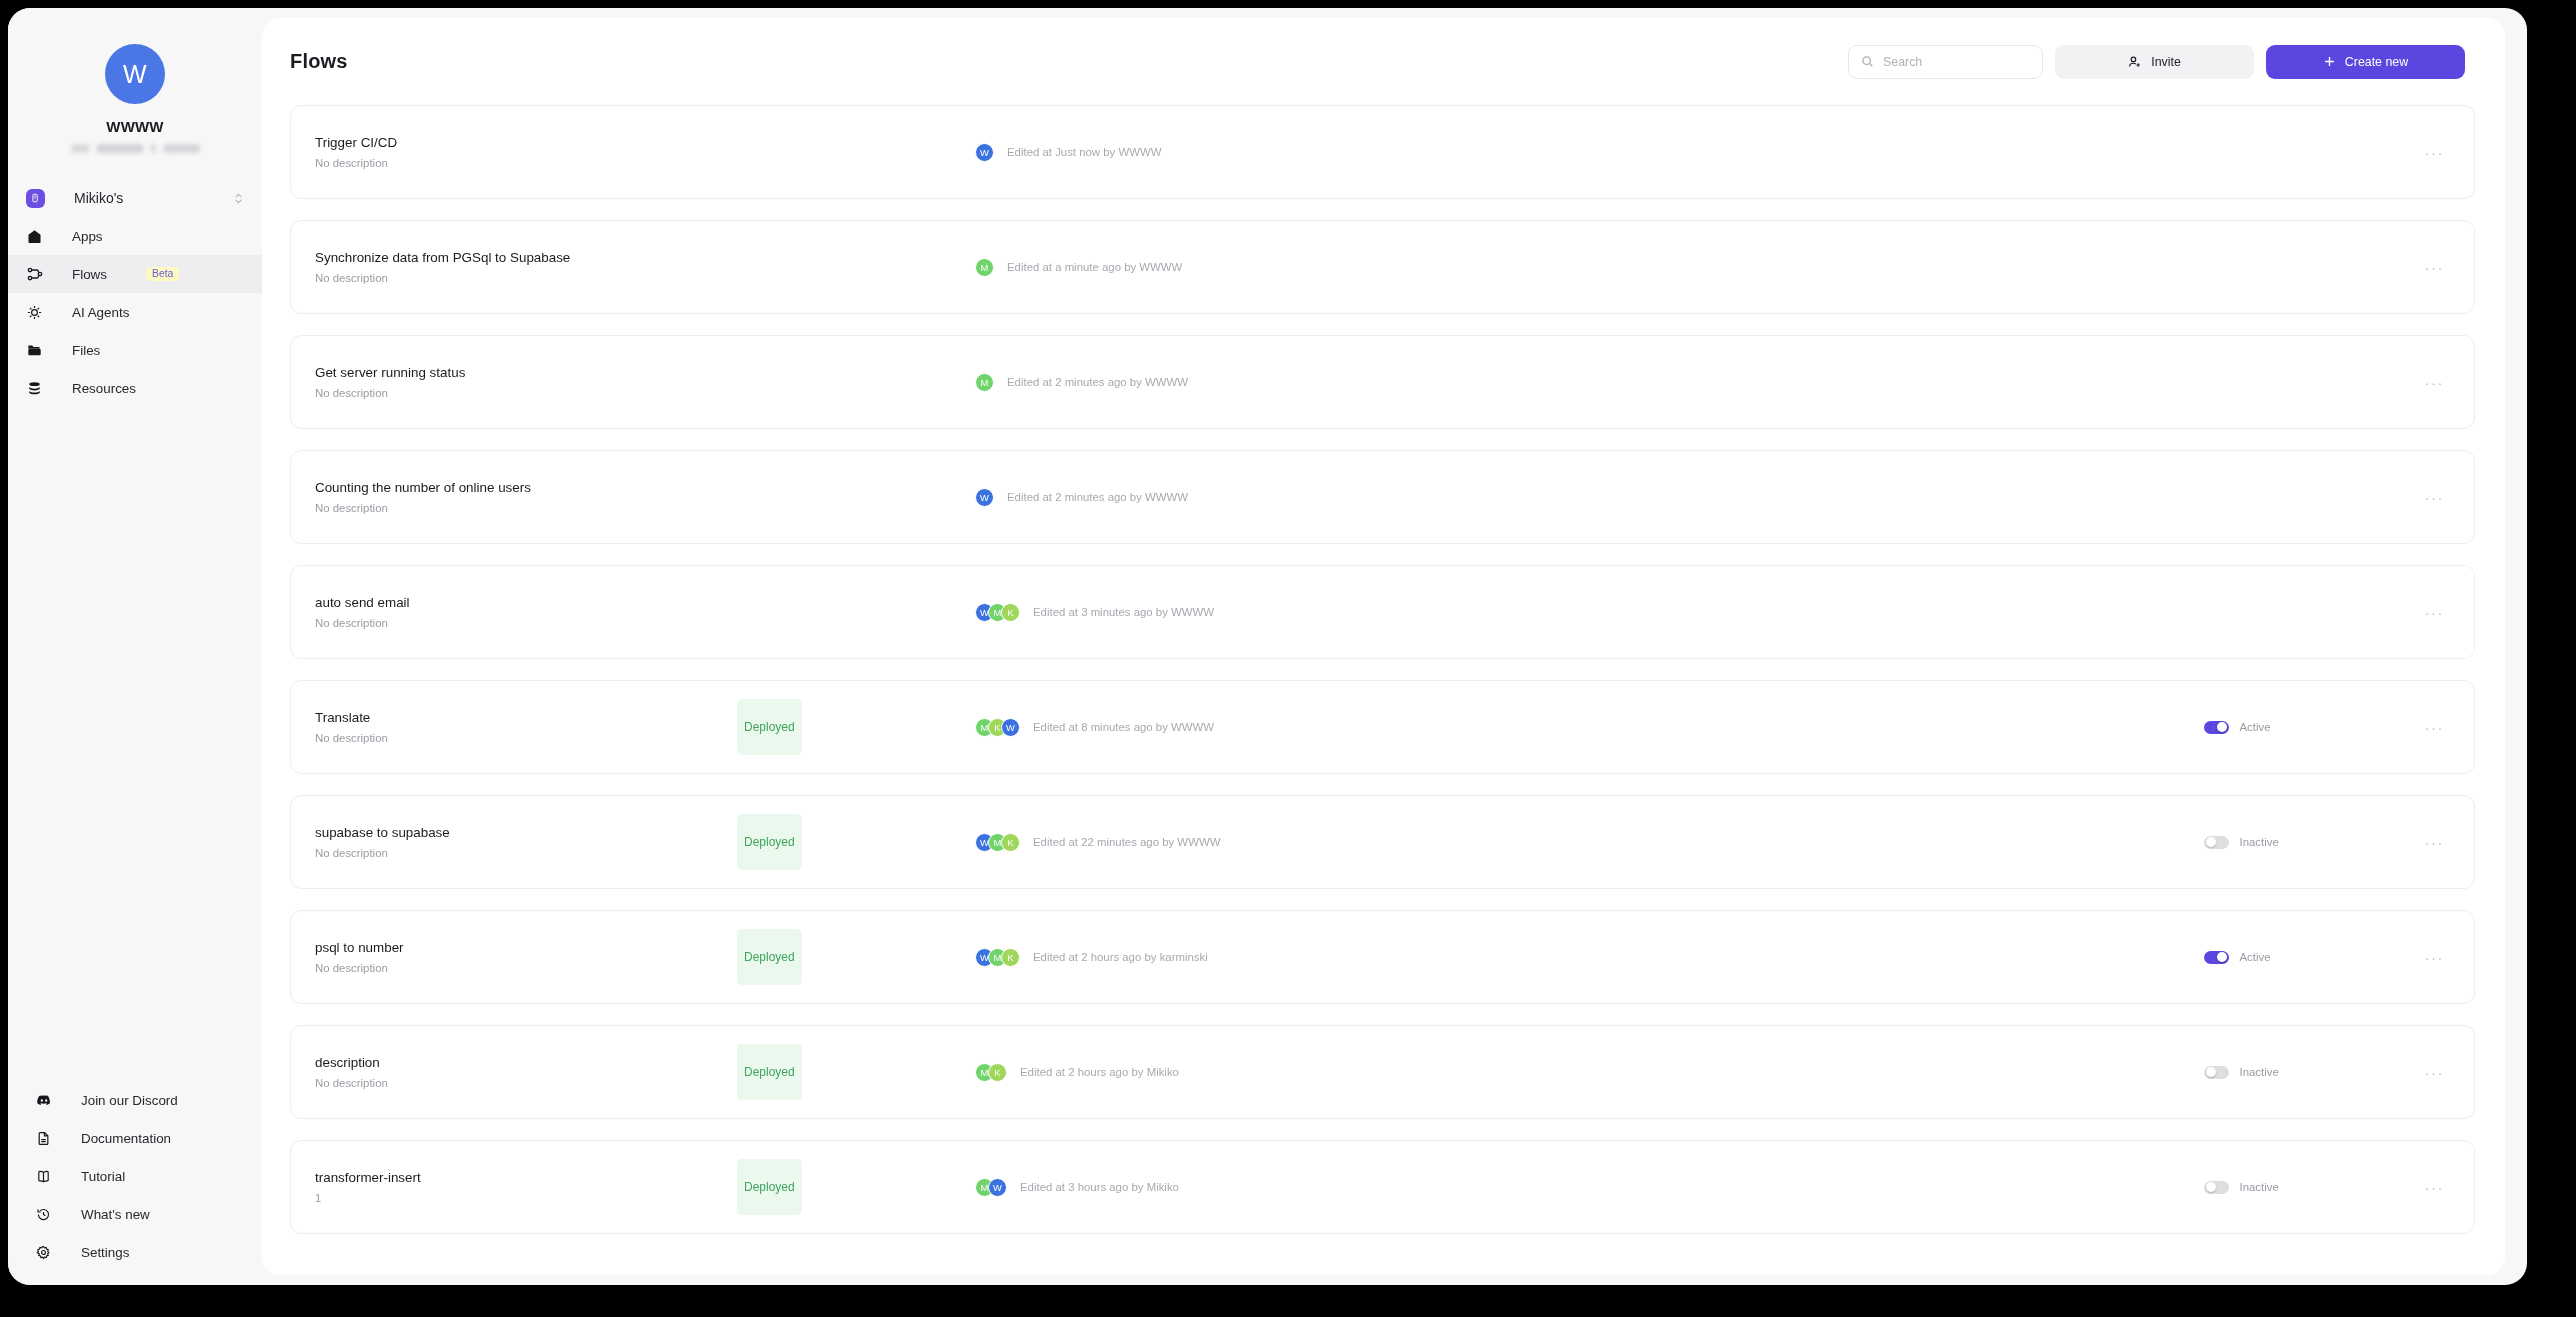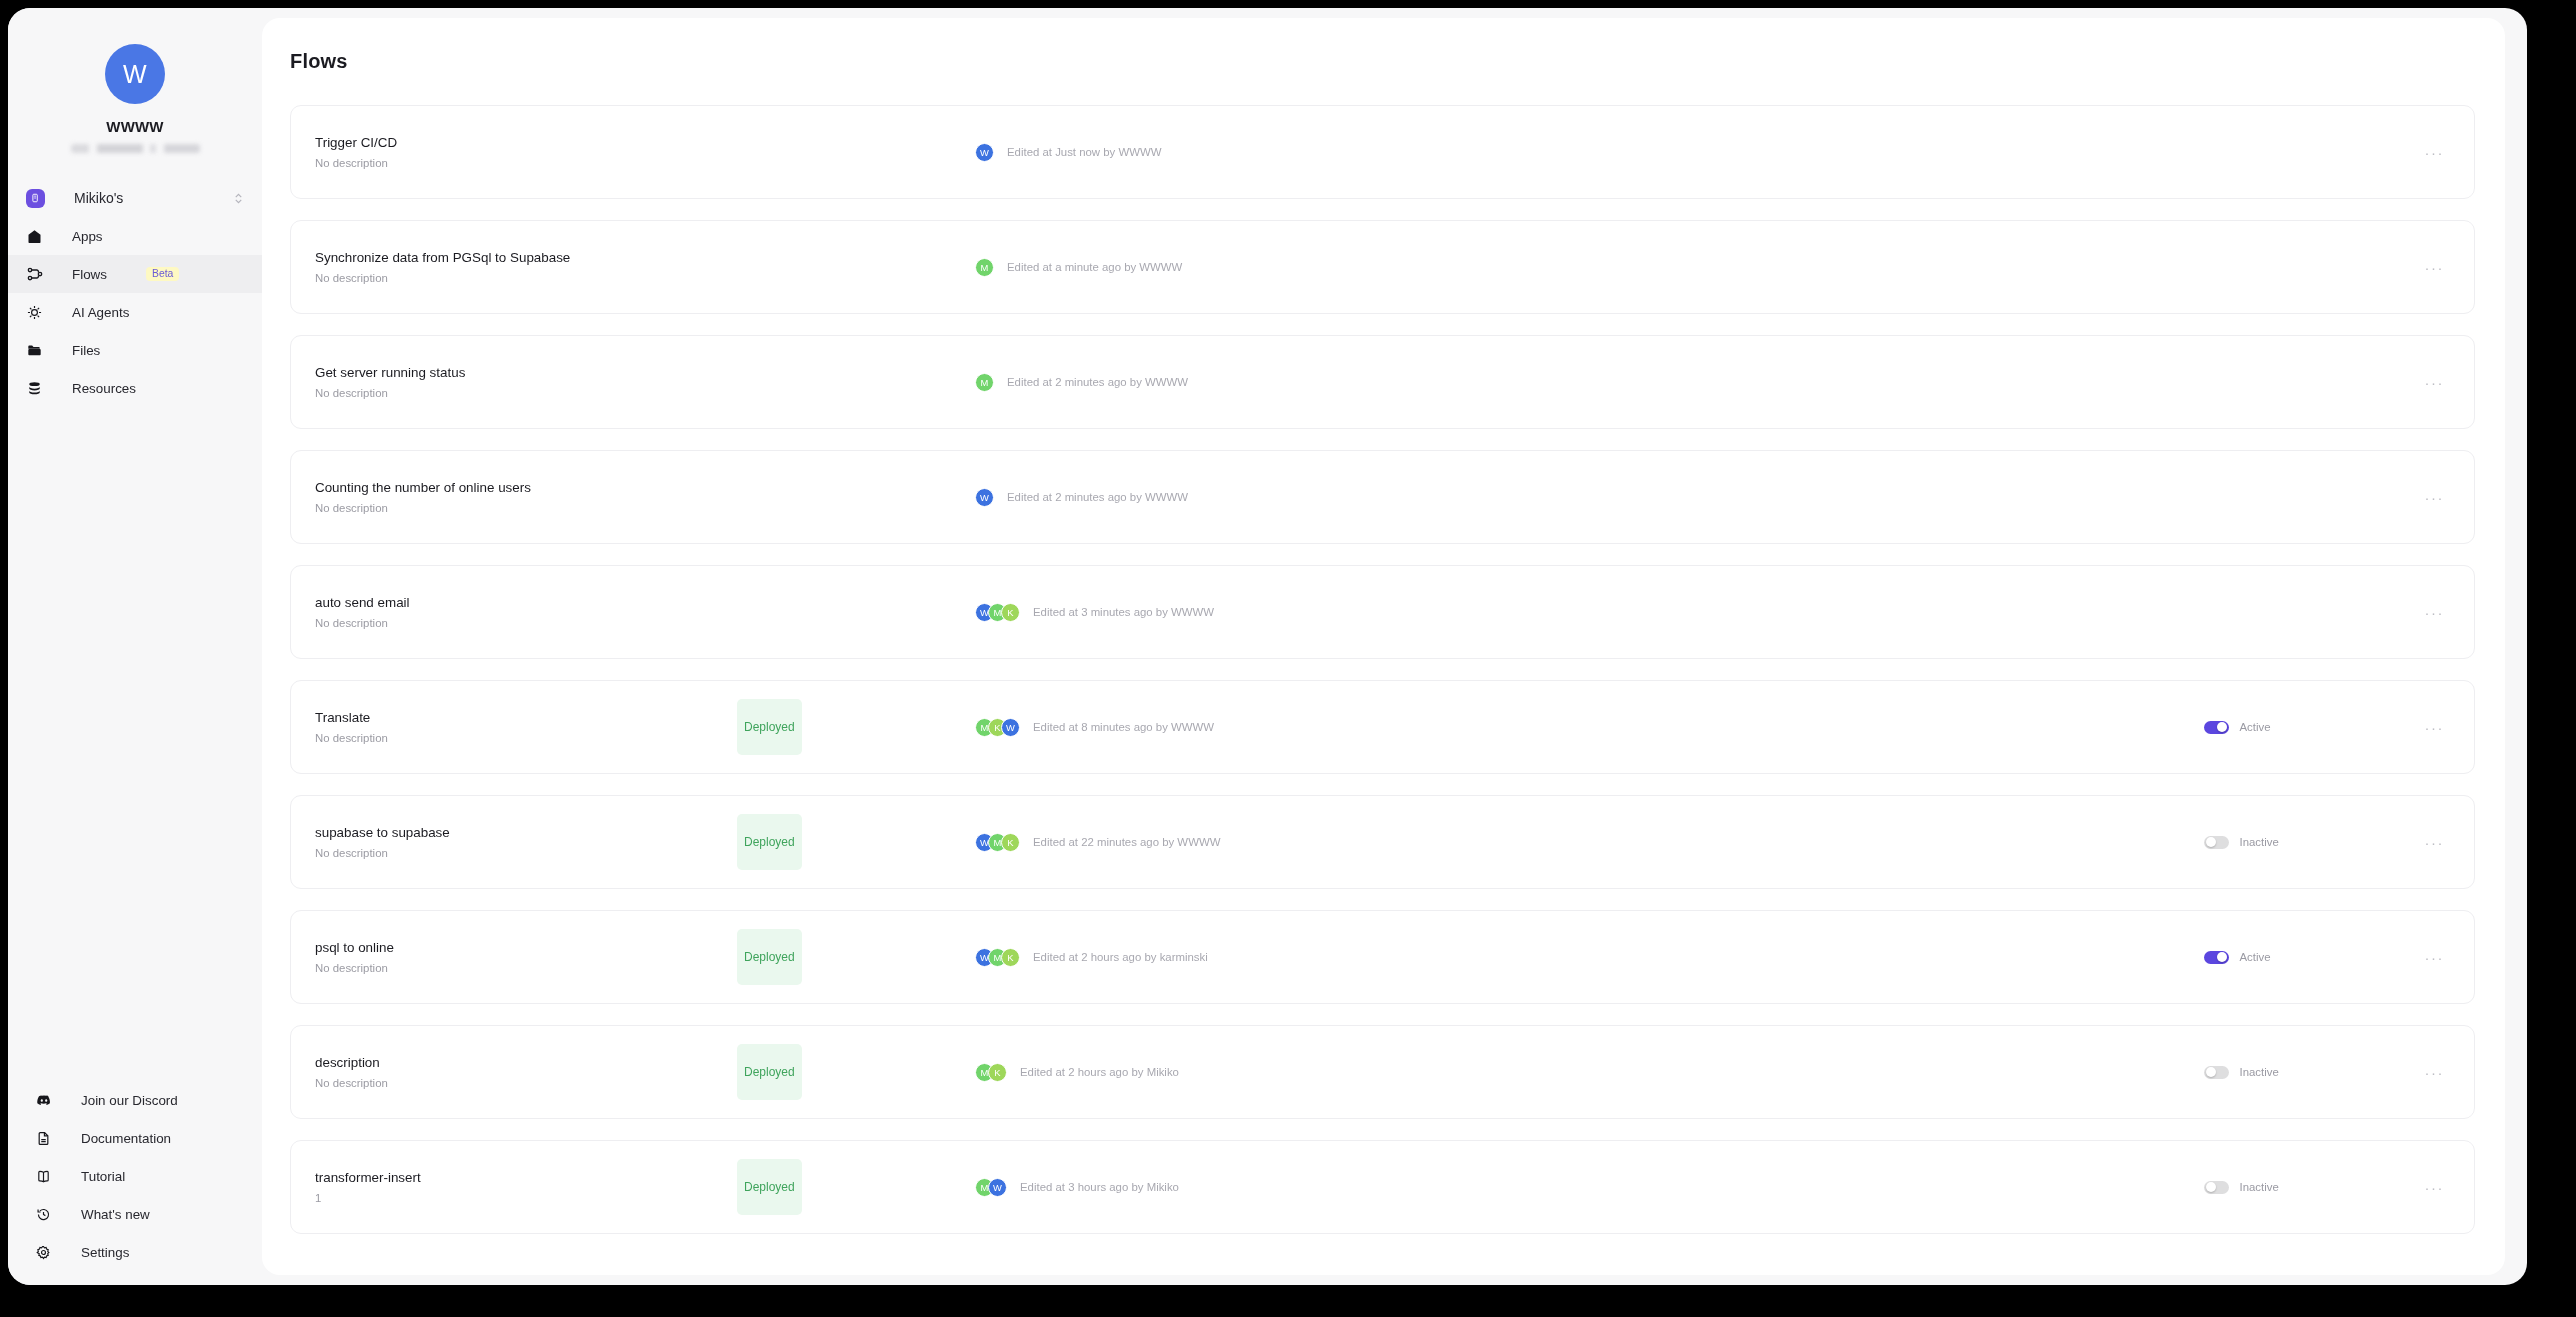--- a/index.html
+++ b/index.html
@@ -419,20 +419,45 @@
         </div>
       </div>
     </aside>
 
     <main class="main">
       <div class="content-card">
 
         <div class="topbar">
           <div class="page-title">Flows</div>
 
+          <div class="topbar-right">
+            <div class="search-box">
+              <svg viewBox="0 0 16 16" width="13" height="13" fill="none" stroke="currentColor" stroke-width="1.5">
+                <circle cx="7" cy="7" r="4.6"></circle>
+                  <path d="M10.5 10.5L14 14"></path>
+              </svg>
+              <input type="text" placeholder="Search" style="">
+            </div>
+
+            <button class="btn-invite">
+              <svg viewBox="0 0 16 16" width="14" height="14" fill="none" stroke="currentColor" stroke-width="1.35">
+                <circle cx="6.2" cy="5" r="2.6"></circle>
+                <path d="M1.8 13.2c0-2.3 2-3.8 4.4-3.8 1 0 2 .26 2.8.74"></path>
+                <path d="M11.6 9.4v4M9.6 11.4h4"></path>
+              </svg>
+              <span>Invite</span>
+            </button>
+
+            <button class="btn-create">
+              <svg viewBox="0 0 16 16" width="13" height="13" fill="none" stroke="currentColor" stroke-width="1.7">
+                <path d="M8 2.6v10.8M2.6 8h10.8"></path>
+              </svg>
+              <span>Create new</span>
+            </button>
+          </div>
         </div>
 
         <div class="flow-list">
             <div class="flow-row">
               <div class="col-name">
                 <div class="flow-name">Trigger CI/CD</div>
                 <div class="flow-desc">No description</div>
               </div>
               <div class="col-deploy"></div>
               <div class="col-edit">
@@ -549,21 +574,21 @@
               <div class="col-toggle">
                 <div class="switch off">
                   <span class="knob"></span>
                 </div>
                 <span class="switch-label">Inactive</span>
               </div>
               <div class="row-menu">···</div>
             </div>
             <div class="flow-row">
               <div class="col-name">
-                <div class="flow-name">psql to online</div>
+                <div class="flow-name">psql to number</div>
                 <div class="flow-desc">No description</div>
               </div>
               <div class="col-deploy">
                 <span class="deployed-badge">Deployed</span>
               </div>
               <div class="col-edit">
                 <div class="avatars">
                   <span class="av blue">W</span>
                   <span class="av green">M</span>
                   <span class="av lime">K</span>

